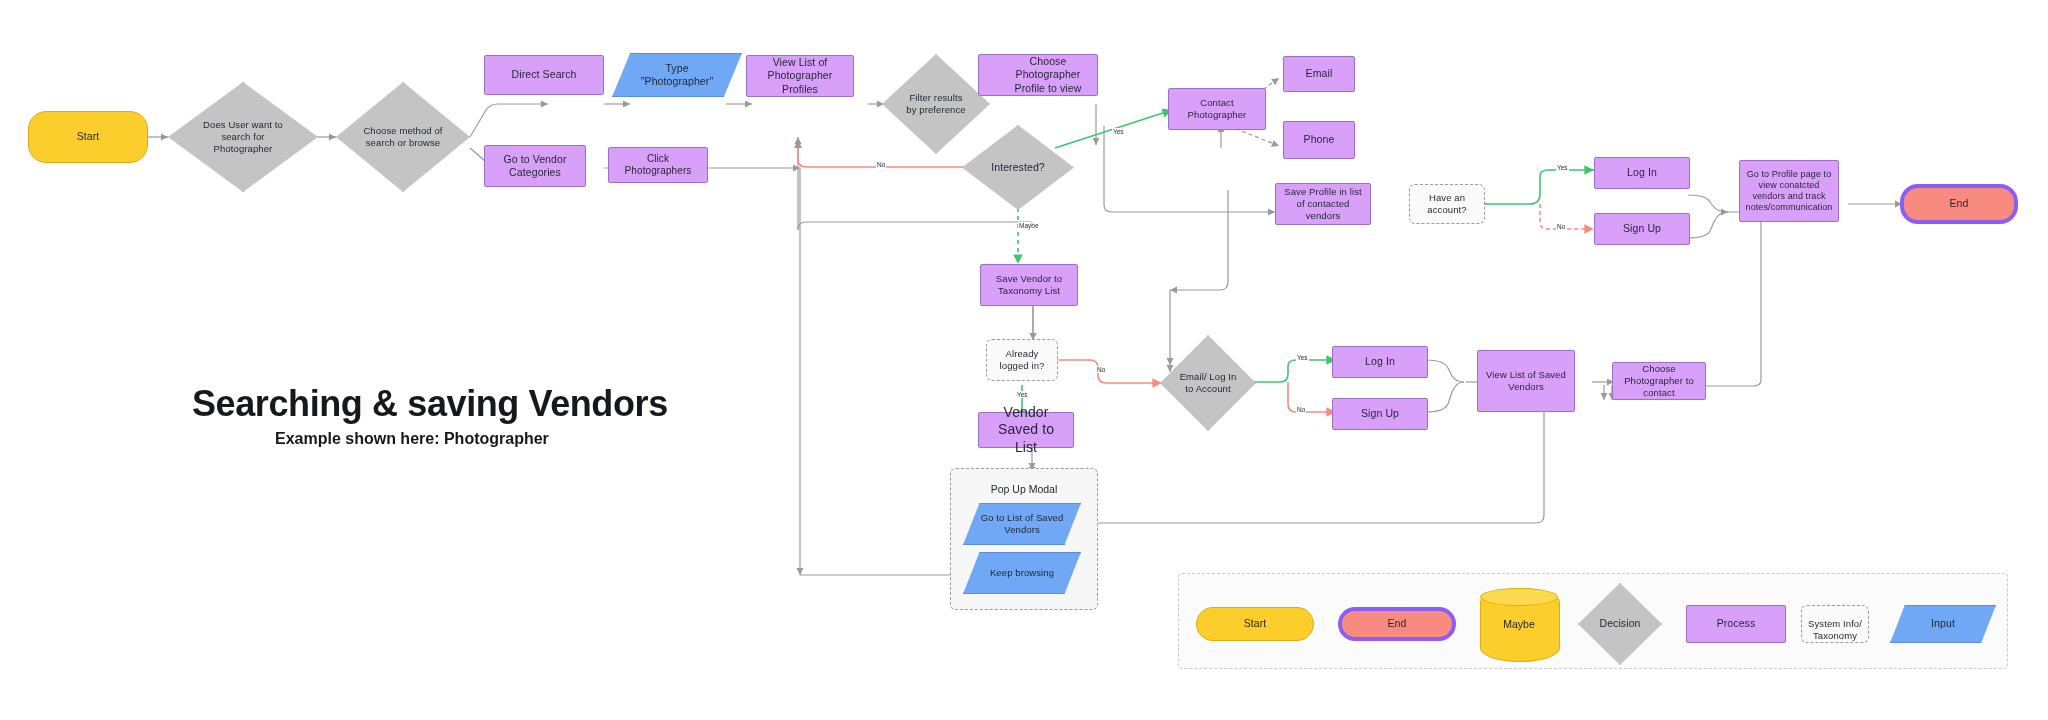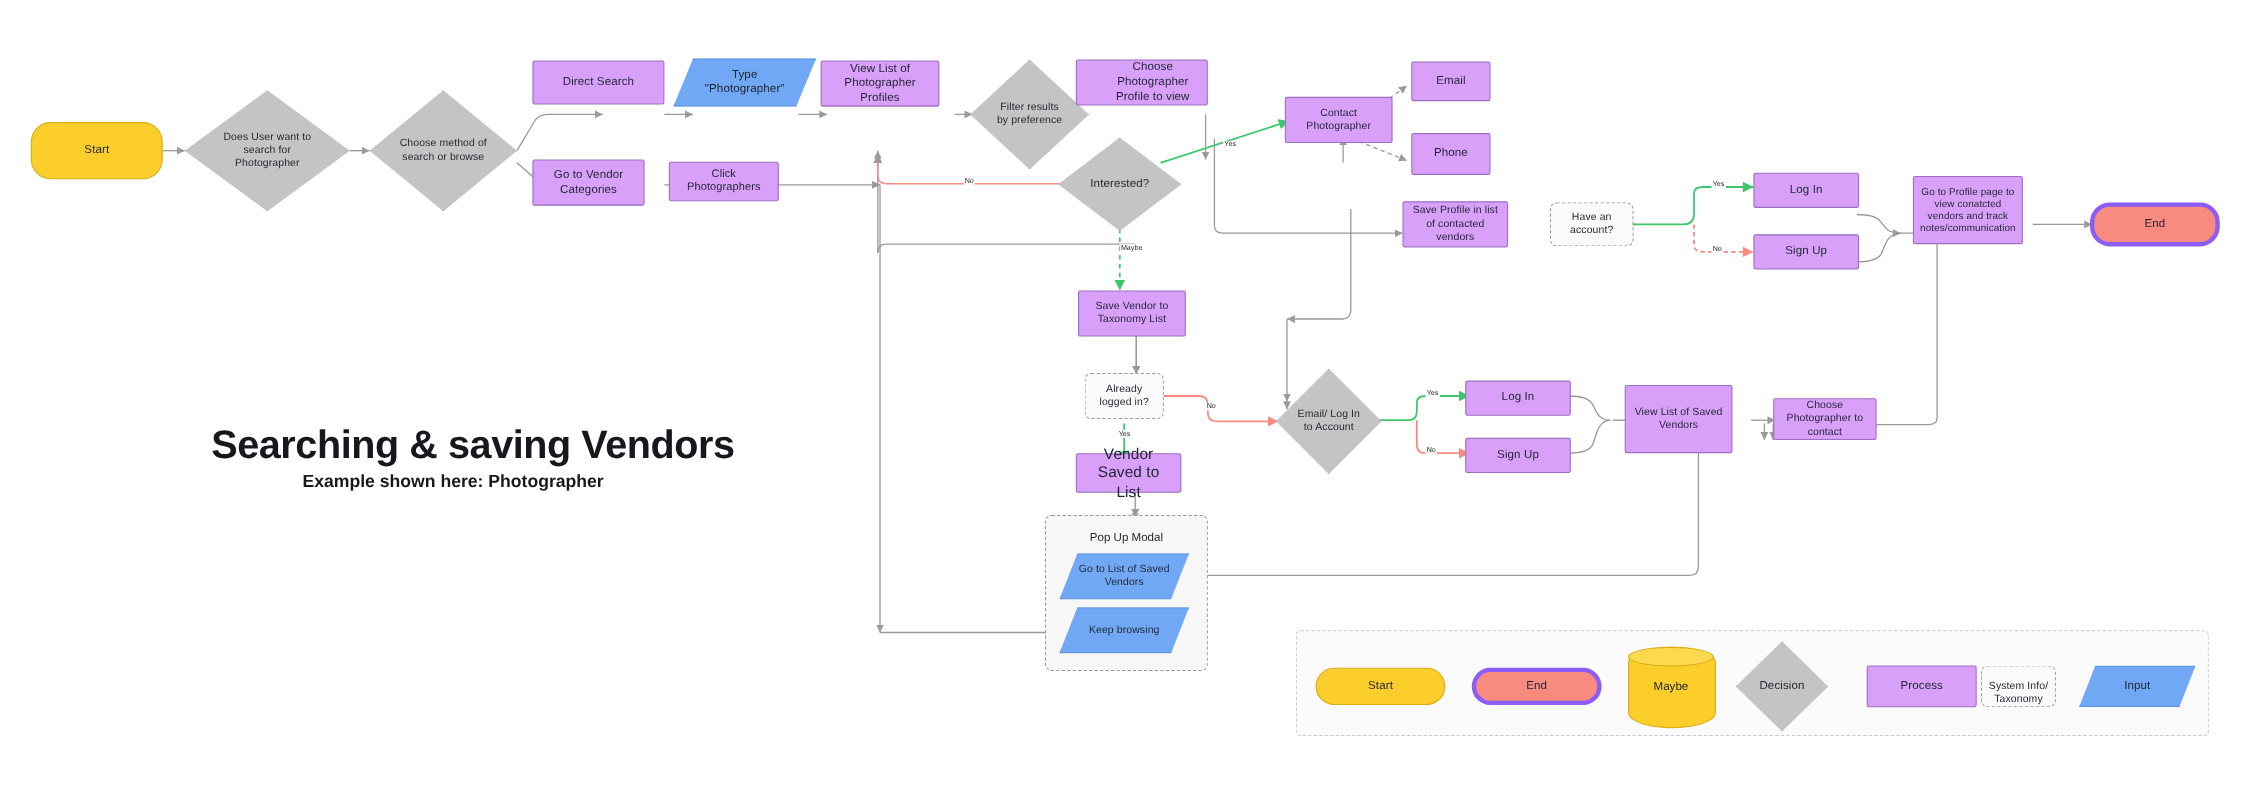--- a/index.html
+++ b/index.html
@@ -282,21 +282,21 @@
   <div style="position:absolute;left:1480px;top:588px;width:78px;height:72px;
               background:#fbce2b;border:1px solid #d9ad16;border-radius:50% / 14px;"></div>
   <div style="position:absolute;left:1480px;top:588px;width:78px;height:18px;
               border:1px solid #d9ad16;border-radius:50%;background:#fdd94f;box-sizing:border-box;"></div>
   <div class="cyl" style="left:1480px;top:612px;width:78px;height:24px;">Maybe</div>
 
   <div class="node dec" style="left:1578px;top:583px;width:84px;height:82px;">
     <span>Decision</span>
   </div>
 
-  <div class="node proc" style="left:1686px;top:605px;width:100px;height:38px;margin-left:11px;">
+  <div class="node proc" style="left:1686px;top:605px;width:100px;height:38px;">
     <span>Process</span>
   </div>
 
   <div class="node sysinfo" style="left:1801px;top:605px;width:68px;height:38px;align-items:flex-end;">
     <span style="font-size:9.5px;">System Info/ Taxonomy</span>
   </div>
 
   <div class="node input" style="left:1890px;top:605px;width:106px;height:38px;">
     <span>Input</span>
   </div>

